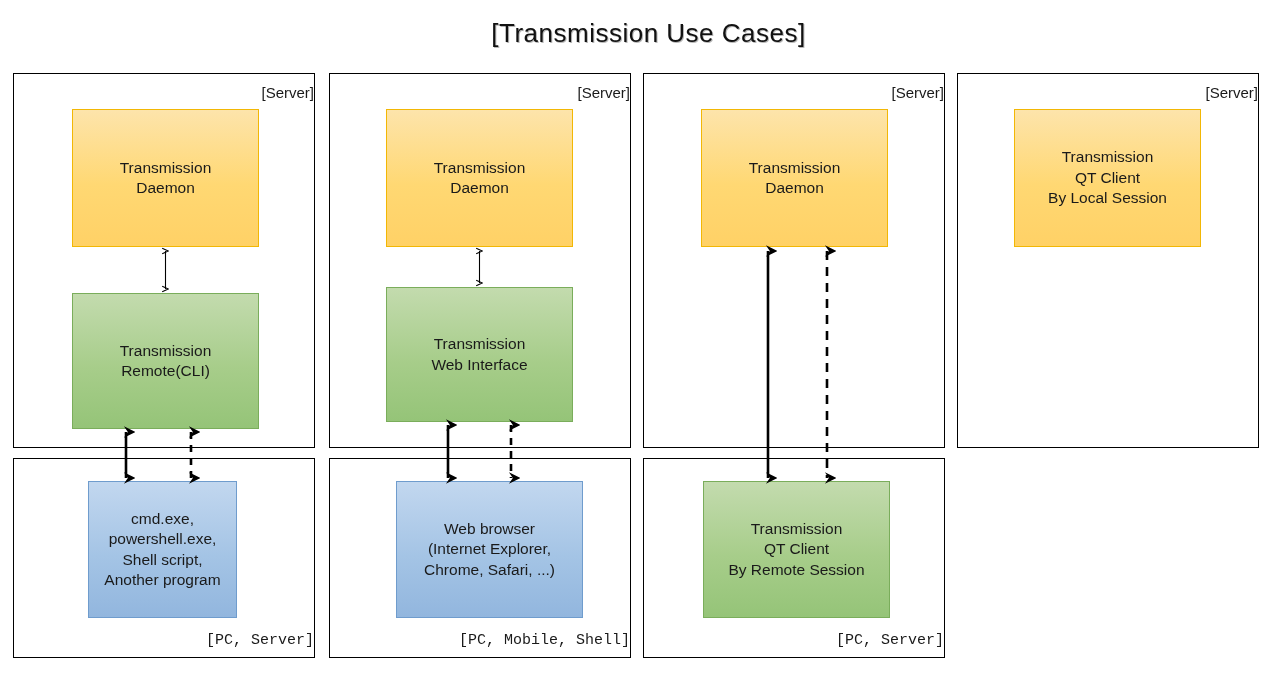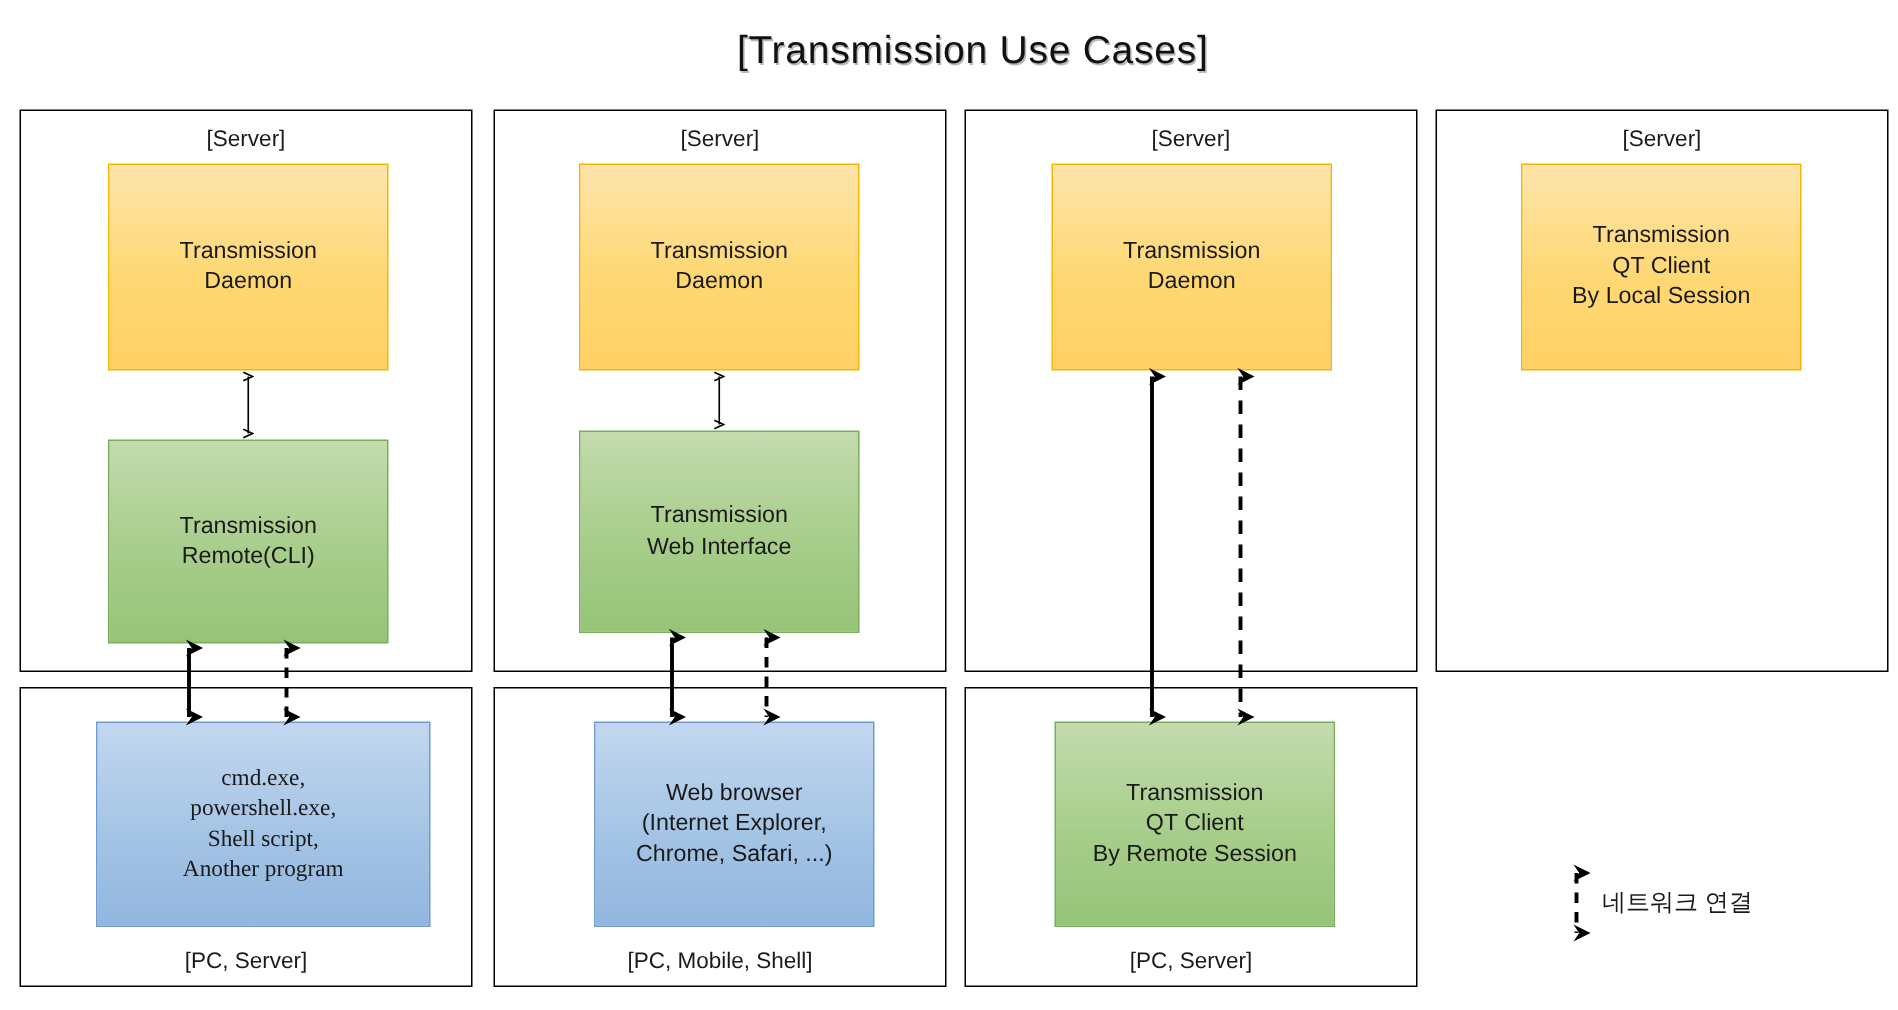--- a/index.html
+++ b/index.html
@@ -35,27 +35,27 @@
     position: absolute;
     box-sizing: border-box;
     border: 1.6px solid #000000;
     background: #ffffff;
   }
 
   
   .panel-caption {
     position: absolute;
     width: 100%;
-    text-align: center;
+    text-align: right;
     font-size: 15px;
     color: #1a1a1a;
     white-space: nowrap;
   }
   .caption-top { top: 10px; }
-  .caption-bottom { bottom: 8px; }
+  .caption-bottom { bottom: 8px; font-family: Liberation Mono, monospace; }
 
   
   .node {
     position: absolute;
     box-sizing: border-box;
     display: flex;
     align-items: center;
     justify-content: center;
     text-align: center;
     font-size: 15.5px;
@@ -127,21 +127,21 @@
 <div class="panel" style="left:13px; top:73px; width:302px; height:375px;">
   <div class="panel-caption caption-top">[Server]</div>
 </div>
 <div class="panel" style="left:13px; top:458px; width:302px; height:200px;">
   <div class="panel-caption caption-bottom">[PC, Server]</div>
 </div>
 <div class="node orange" style="left:72px; top:109px; width:187px; height:138px;">Transmission
 Daemon</div>
 <div class="node green" style="left:72px; top:293px; width:187px; height:136px;">Transmission
 Remote(CLI)</div>
-<div class="node blue" style="left:64px; top:481px; width:223px; height:137px;font-family:Liberation Serif, serif;">cmd.exe,
+<div class="node blue" style="left:88px; top:481px; width:149px; height:137px;">cmd.exe,
 powershell.exe,
 Shell script,
 Another program</div>
 
 <div class="panel" style="left:329px; top:73px; width:302px; height:375px;">
   <div class="panel-caption caption-top">[Server]</div>
 </div>
 <div class="panel" style="left:329px; top:458px; width:302px; height:200px;">
   <div class="panel-caption caption-bottom">[PC, Mobile, Shell]</div>
 </div>
@@ -214,25 +214,14 @@
   </g>
 
   <g>
     <line x1="827" y1="251" x2="827" y2="478" stroke="#000" stroke-width="2.6" stroke-dasharray="9,7" marker-start="url(#head-thick)" marker-end="url(#head-thick)"></line>
   </g>
 </svg>
 
 <div id="legend">
 
 
-  <div class="legend-row" style="top:84px;">
-    <svg class="legend-svg" viewBox="0 0 30 56" xmlns="http://www.w3.org/2000/svg">
-      <defs>
-        <marker id="lg-head2" markerWidth="5" markerHeight="5" refX="2.2" refY="3.6" orient="auto" markerUnits="strokeWidth">
-          <path d="M0,4.4 L2.2,0 L4.4,4.4 L2.2,2.9 Z" fill="#000"></path>
-        </marker>
-      </defs>
-      <line x1="15" y1="8" x2="15" y2="48" stroke="#000" stroke-width="2.6" stroke-dasharray="7,6" marker-start="url(#lg-head2)" marker-end="url(#lg-head2)"></line>
-    </svg>
-    <span class="legend-label">네트워크 연결</span>
-  </div>
 
 </div>
 
 </body></html>

